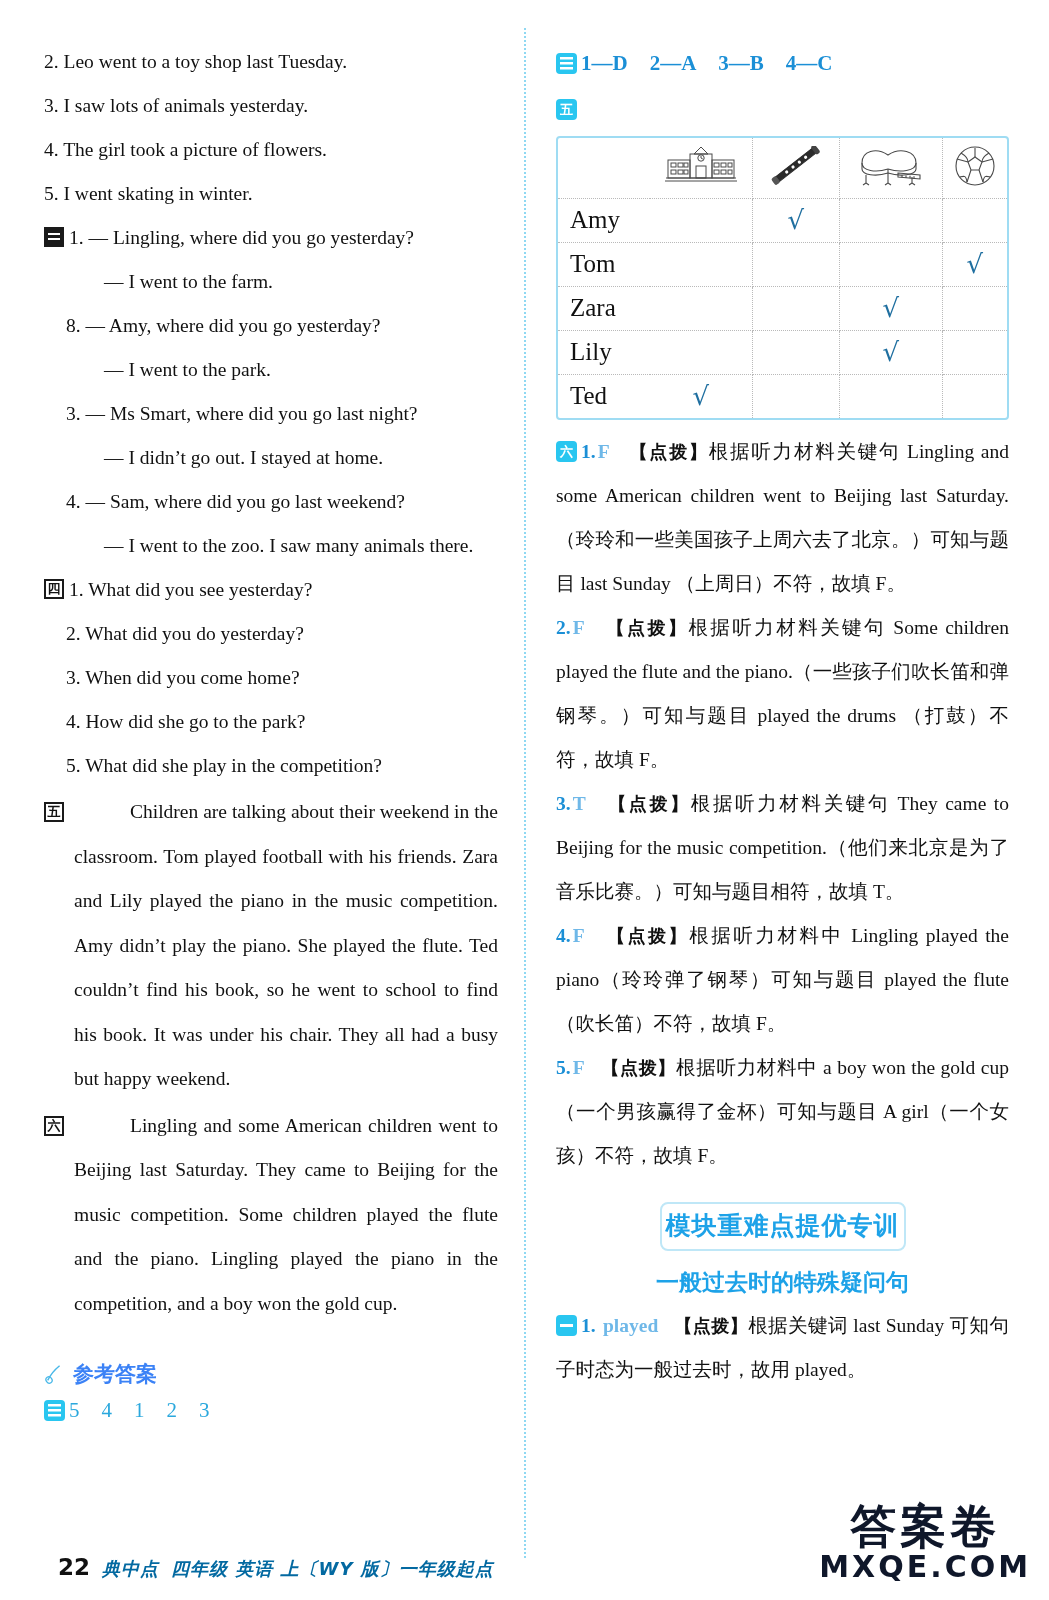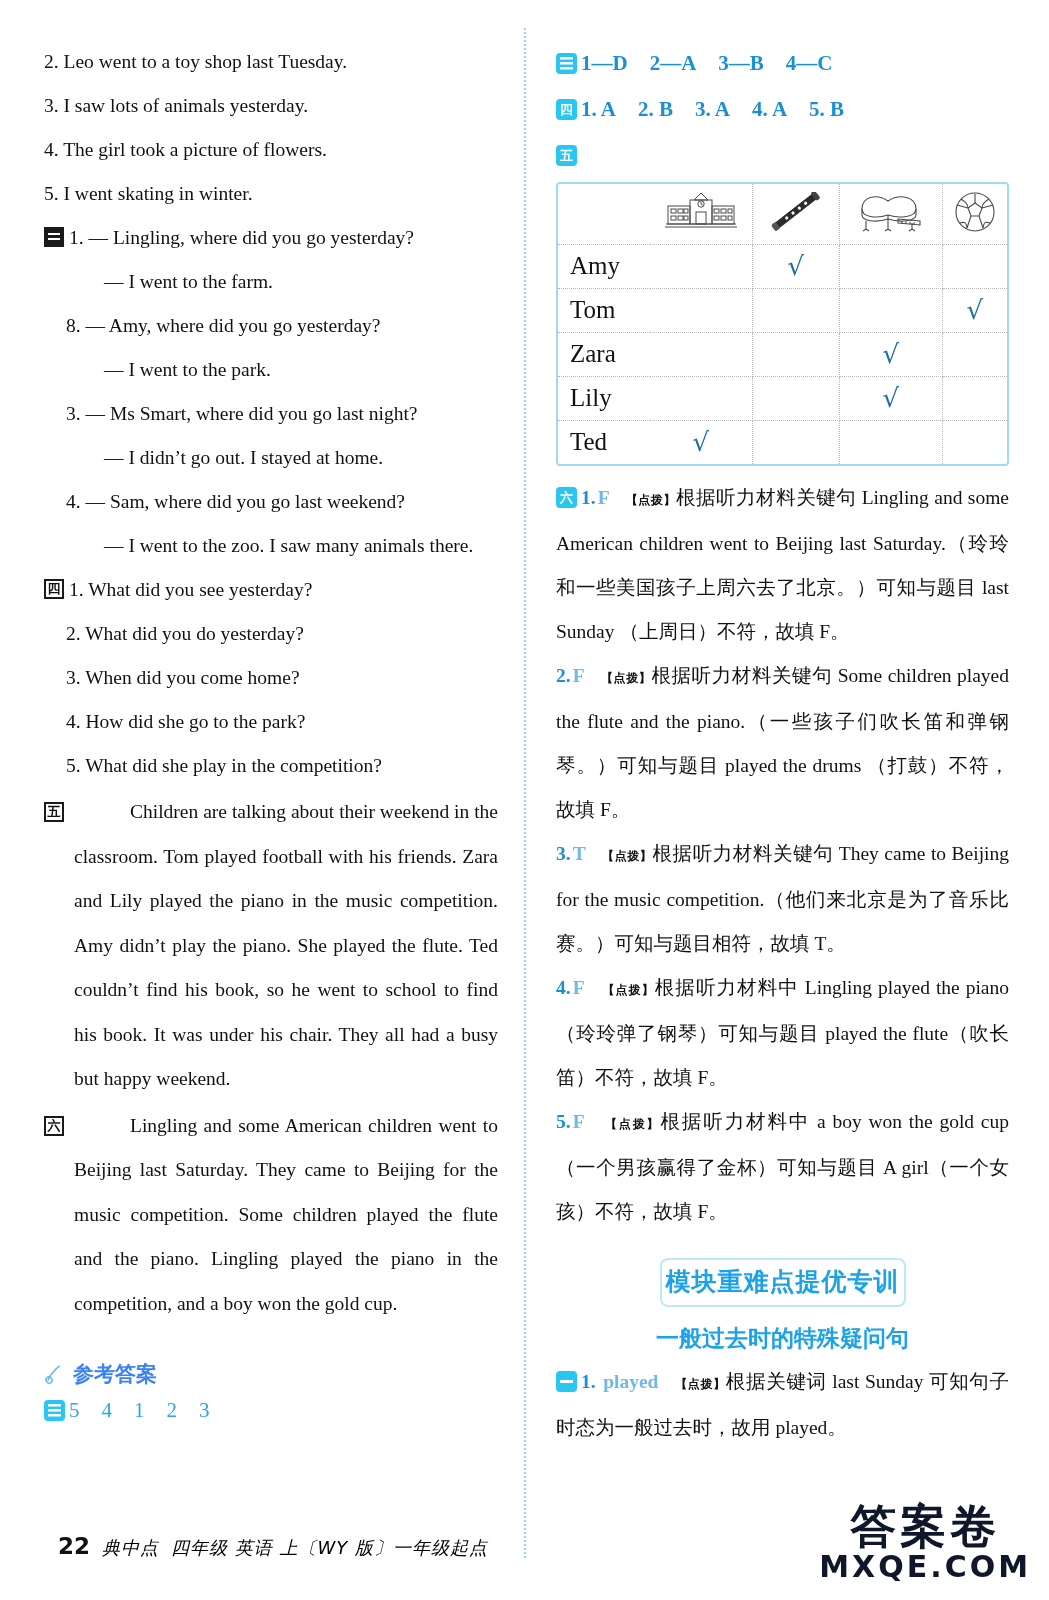--- a/index.html
+++ b/index.html
@@ -109,30 +109,30 @@
     color:#1b8fd6;
     font-family:"Liberation Serif", serif;
     font-weight:700;
     white-space:nowrap;
   }
   .ans-line .choice { margin-right: 20px; }
   .ans-line .seq { color:#2ba8dd; font-weight:400; margin-right:22px; }
 
   
   .footer {
-    position:absolute; left:58px; bottom:40px;
+    position:absolute; left:58px; bottom:19px;
     display:flex; align-items:baseline; gap:12px;
     white-space:nowrap;
   }
   .footer .pg {
     font-family:"DejaVu Sans", sans-serif; font-weight:700; font-size:23px; color:#111;
   }
   .footer .brand {
-    font-family:"DejaVu Sans", sans-serif; font-weight:400; font-style:italic;
-    font-size:18px; color:#000000; letter-spacing:1px;
+    font-family:"DejaVu Sans", sans-serif; font-weight:700; font-style:italic;
+    font-size:18px; color:#0369a1; letter-spacing:1px;
   }
 
   
   .r-line {
     font-size: 21px;
     line-height: 46px;
     color:#1b8fd6;
     font-weight:700;
     white-space:nowrap;
   }
@@ -166,21 +166,21 @@
 
   
   .exp {
     font-size: 19.5px;
     line-height: 44px;
     color:#111;
     text-align: justify;
   }
   .exp .num { color:#1b8fd6; font-weight:700; }
   .exp .ansv { color:#6fb8e8; font-weight:700; margin-left:2px; }
-  .exp .tip { font-family:"DejaVu Sans", sans-serif; font-weight:700; font-size:12px; }
+  .exp .tip { font-family:"DejaVu Sans", sans-serif; font-weight:700; font-size:18px; }
 
   
   .banner-wrap { text-align:center; margin-top: 24px; }
   .banner {
     display:inline-block;
     border:2px solid #bfe7f7;
     border-radius:8px;
     padding: 5px 4px 7px;
     font-family:"DejaVu Sans", sans-serif;
     font-weight:700;
@@ -272,23 +272,20 @@
       <span class="brand">四年级  英语  上〔WY 版〕一年级起点</span>
     </div>
   </div>
 
   <div class="col-right">
 
     <div class="r-line">
       <span class="mkc bars3"></span><span class="pair">1—D</span><span class="pair">2—A</span><span class="pair">3—B</span><span class="pair">4—C</span>
     </div>
 
-    <div class="r-line">
-      <span class="mkc">四</span><span class="pair">1. A</span><span class="pair">2. B</span><span class="pair">3. A</span><span class="pair">4. A</span><span class="pair">5. B</span>
-    </div>
 
     <div class="r-line">
       <span class="mkc">五</span>
     </div>
 
     <div class="tbl-wrap">
       <table class="grid">
         <tbody>
             <tr class="head">
           <td class="namecell"></td>

